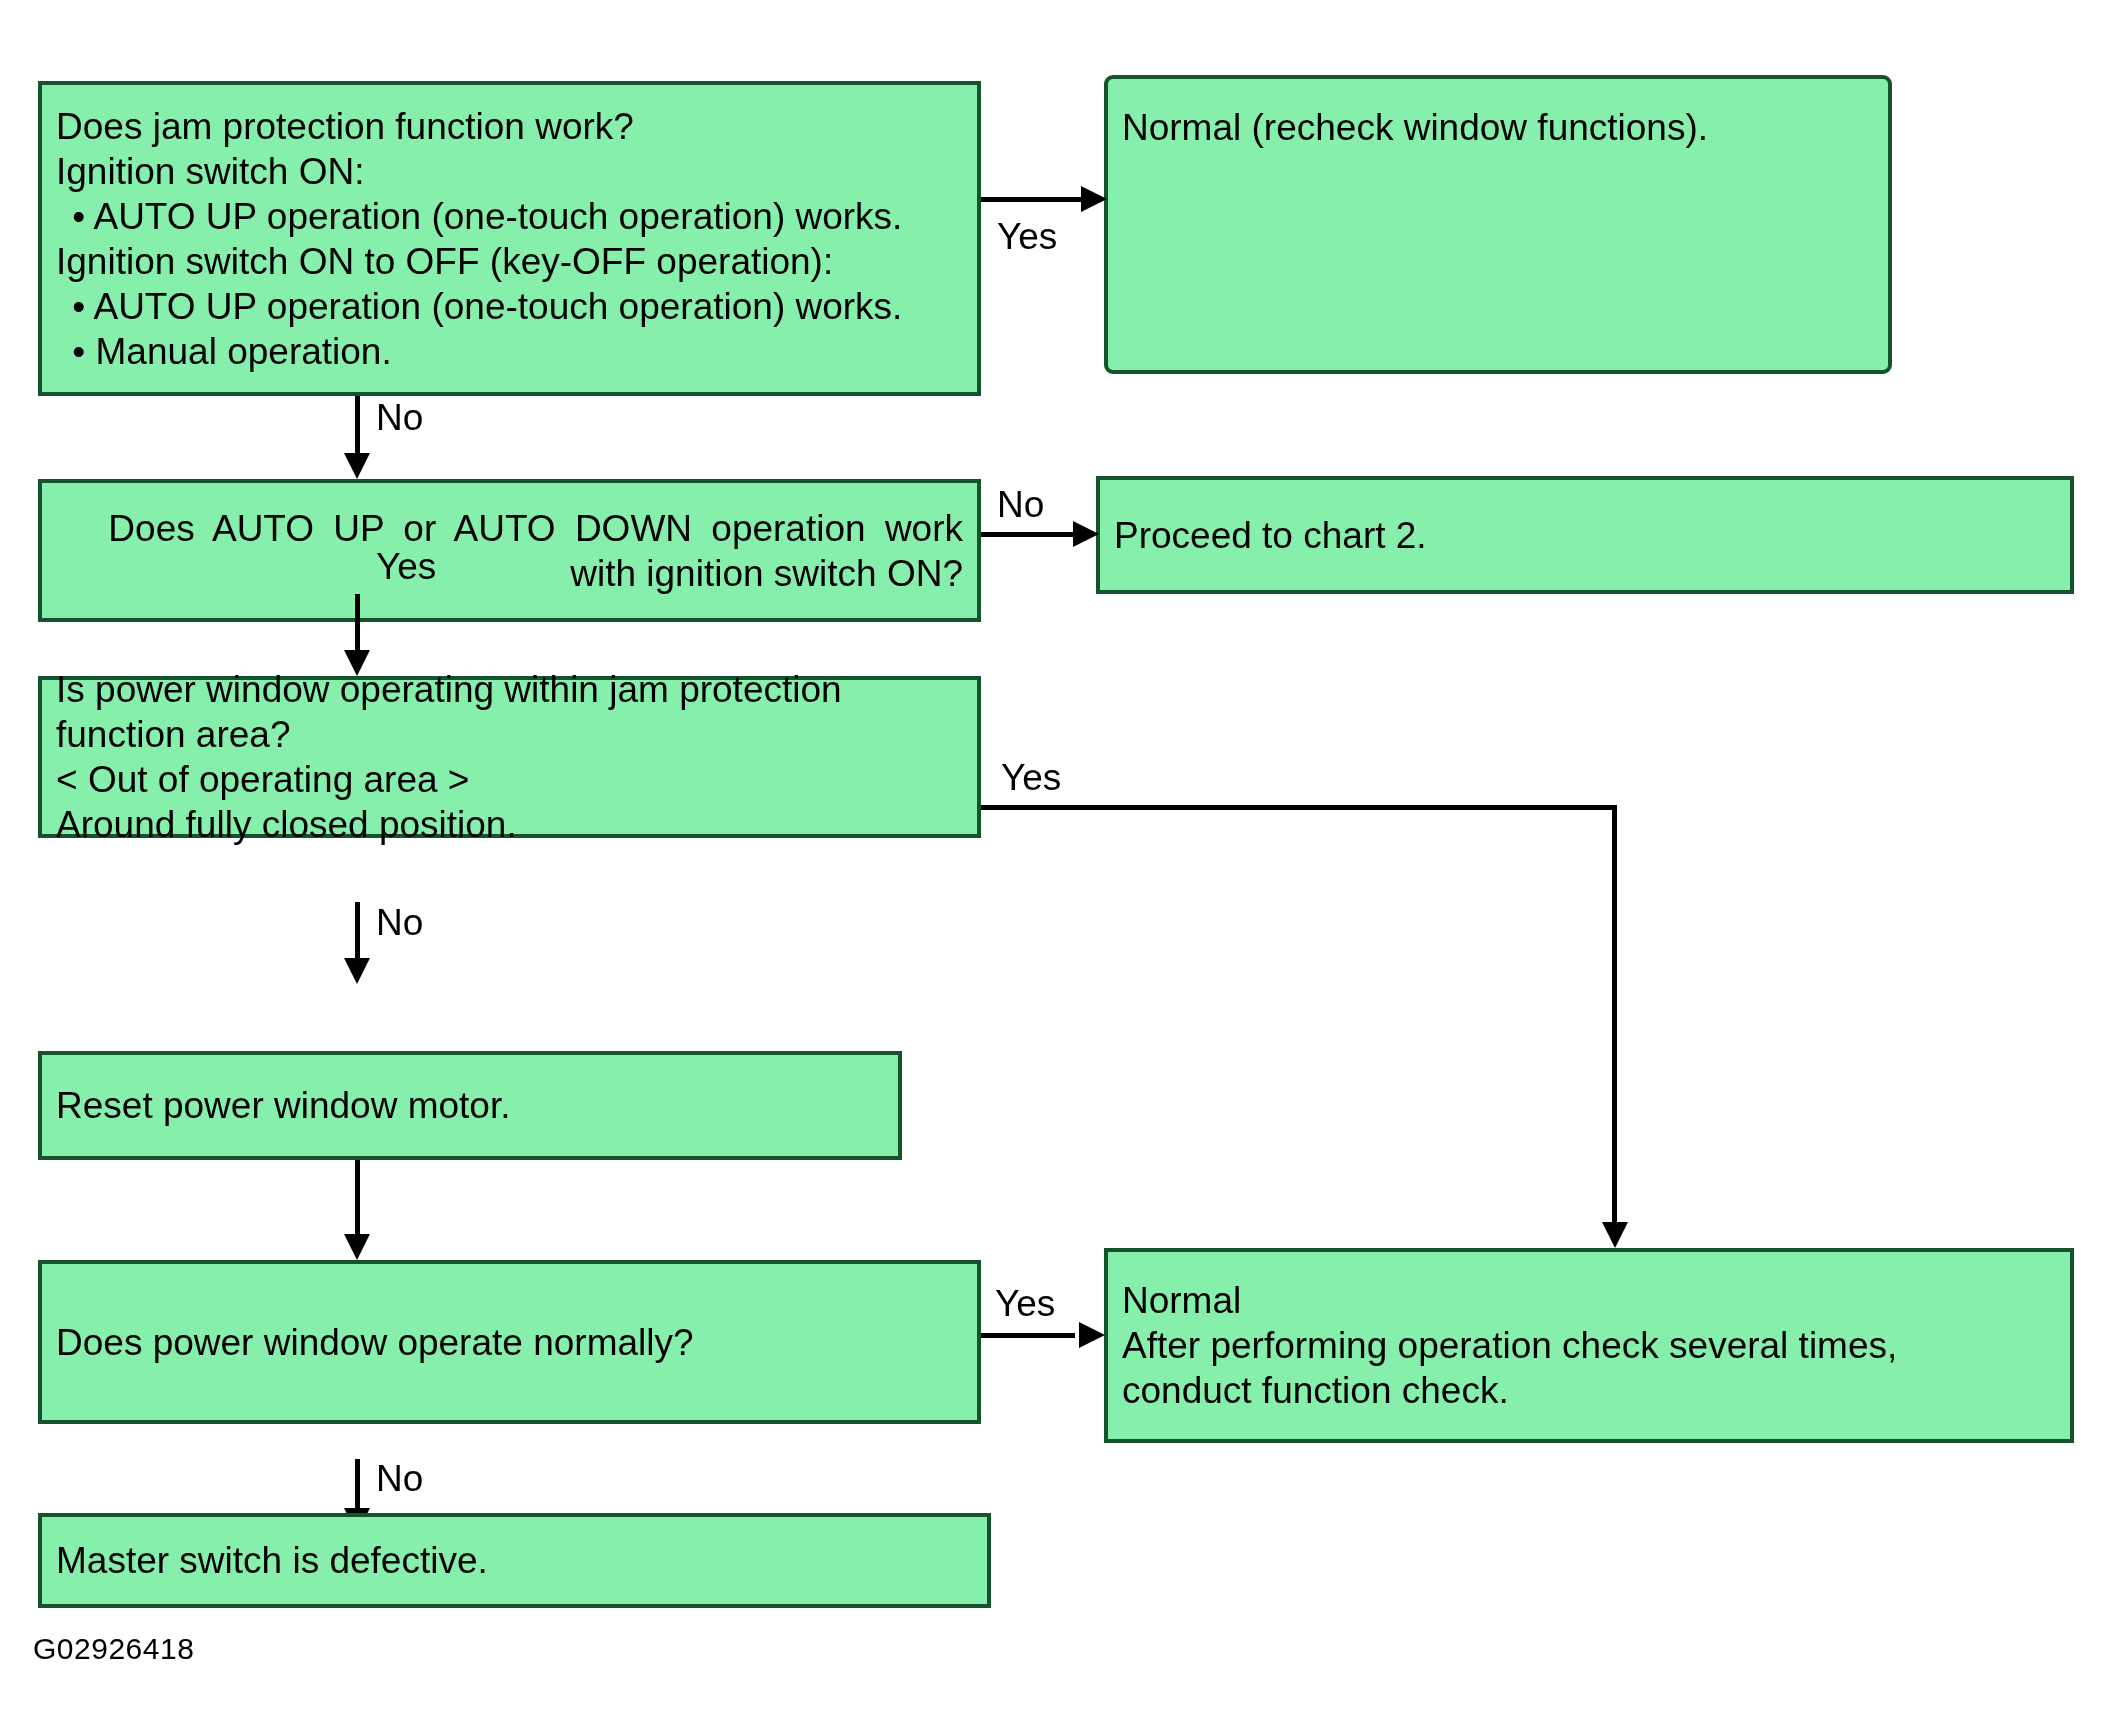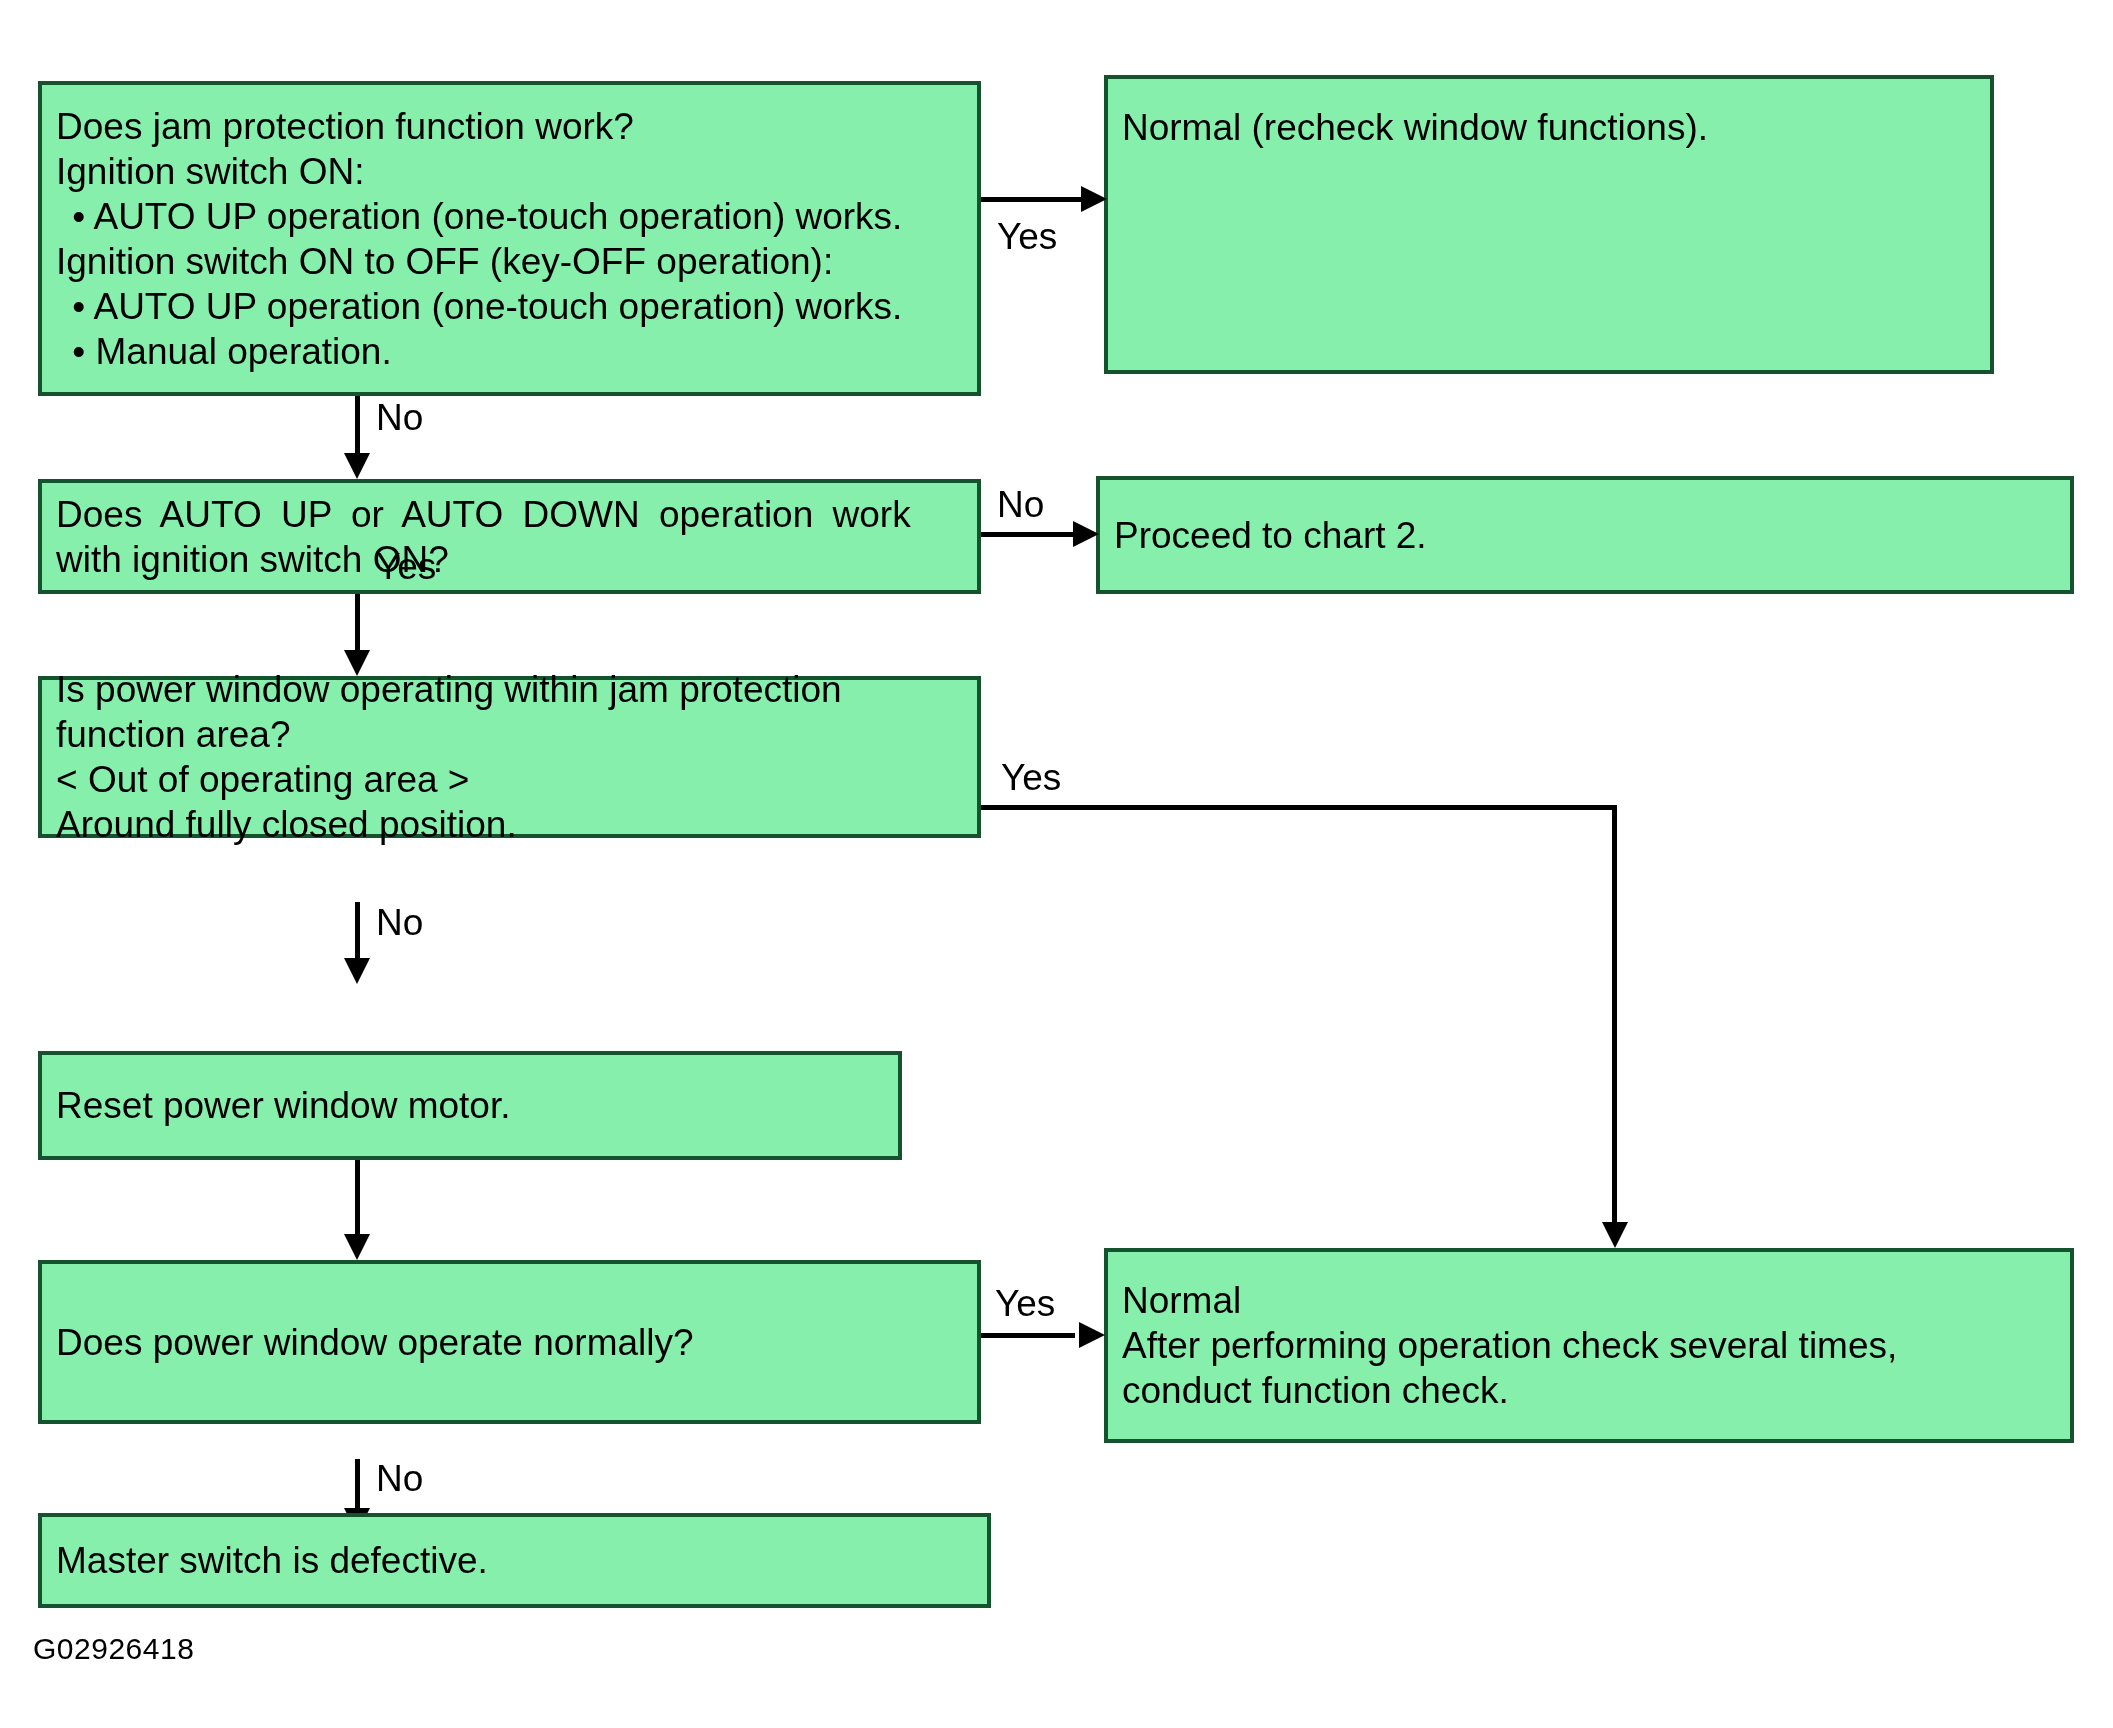--- a/index.html
+++ b/index.html
@@ -95,35 +95,35 @@
     <div class="lines">
       <div class="line">Does jam protection function work?</div>
       <div class="line">Ignition switch ON:</div>
       <div class="line bullet"> • AUTO UP operation (one-touch operation) works.</div>
       <div class="line">Ignition switch ON to OFF (key-OFF operation):</div>
       <div class="line bullet"> • AUTO UP operation (one-touch operation) works.</div>
       <div class="line bullet"> • Manual operation.</div>
     </div>
   </div>
 
-  <div class="box" style="left:1104px; top:75px; width:890px; height:299px; justify-content:flex-start;">
+  <div class="box" style="left:1104px; top:75px; width:788px; height:299px; justify-content:flex-start;border-radius:9px;">
     <div class="lines" style="margin-top:26px;">
       <div class="line">Normal (recheck window functions).</div>
     </div>
   </div>
 
   <div class="hline" style="left:981px; top:197px; width:101px;"></div>
   <div class="arrow-right" style="left:1081px; top:186px;"></div>
   <div class="edge-label" style="left:997px; top:217px;">Yes</div>
 
   <div class="vline" style="left:355px; top:396px; width:5px; height:63px;"></div>
   <div class="arrow-down" style="left:344px; top:453px;"></div>
   <div class="edge-label" style="left:376px; top:398px;">No</div>
 
-  <div class="box" style="left:38px; top:479px; width:943px; height:115px;">
+  <div class="box" style="left:38px; top:479px; width:943px; height:143px;text-align:right;">
     <div class="lines">
       <div class="line justified" style="word-spacing:9px;">Does AUTO UP or AUTO DOWN operation work</div>
       <div class="line">with ignition switch ON?</div>
     </div>
   </div>
 
   <div class="box" style="left:1096px; top:476px; width:978px; height:118px;">
     <div class="lines">
       <div class="line">Proceed to chart 2.</div>
     </div>

